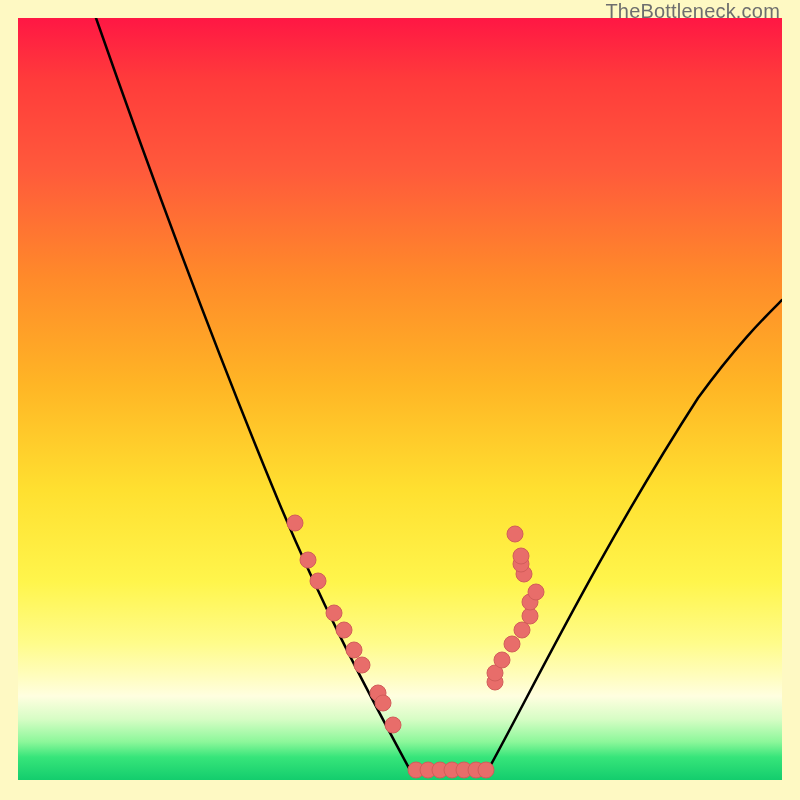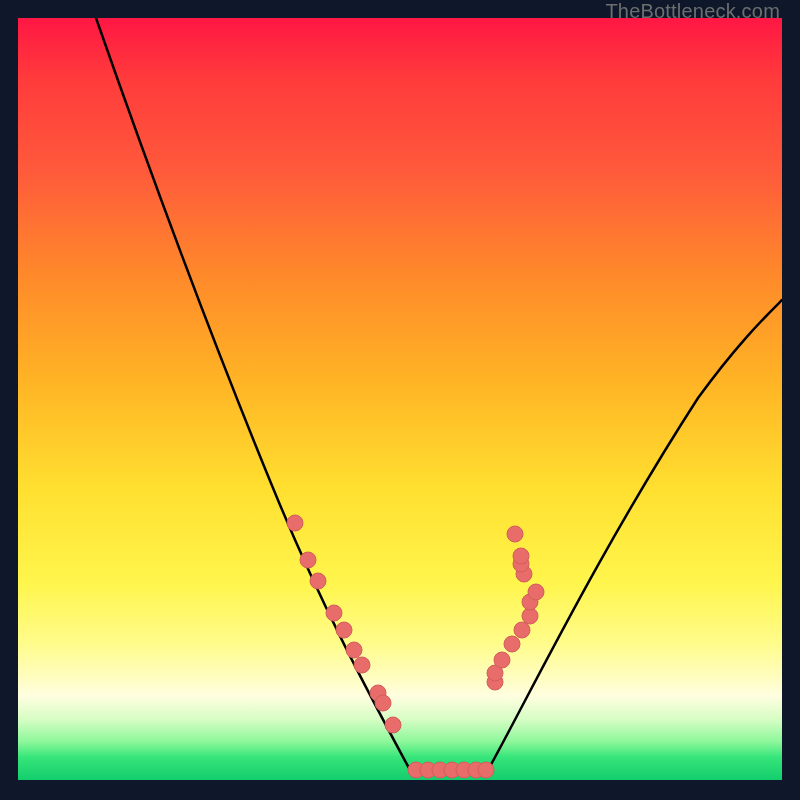--- a/index.html
+++ b/index.html
@@ -8,21 +8,21 @@
     width: 800px;
     height: 800px;
     background: #000;
     overflow: hidden;
     font-family: Arial, Helvetica, sans-serif;
   }
   .frame {
     position: relative;
     width: 800px;
     height: 800px;
-    background: #0f172a;
+    background: #fef9c3;
   }
   .plot {
     position: absolute;
     left: 18px;
     top: 18px;
     width: 764px;
     height: 762px;
     background: linear-gradient(
       to bottom,
       #ff1744 0%,

